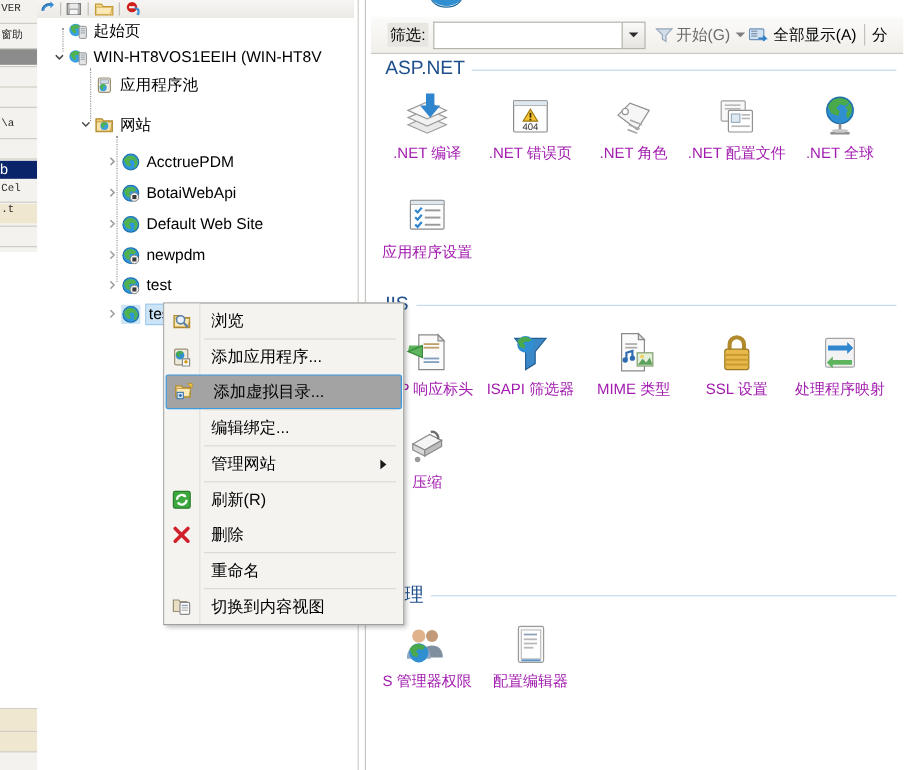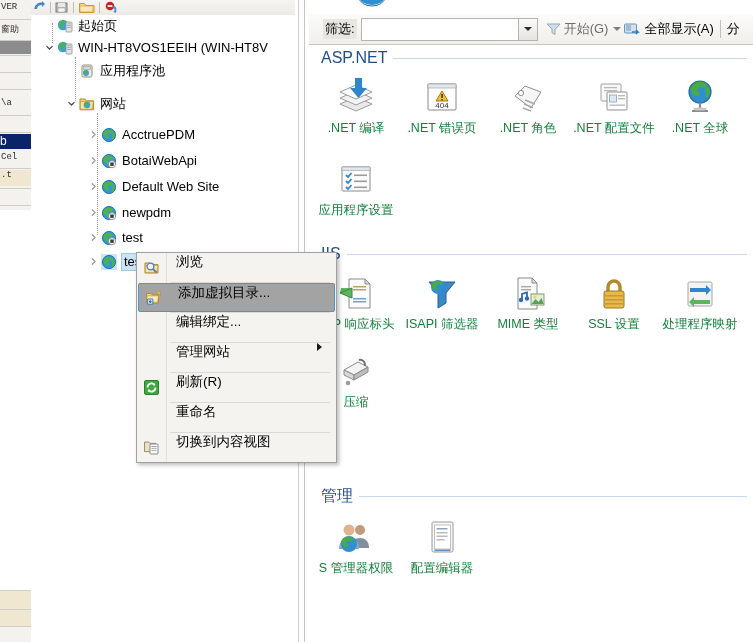--- a/index.html
+++ b/index.html
@@ -66,29 +66,29 @@
   .fsep{width:1px;height:18px;background:#c3c1bb;margin:0 6px;}
 
   .section{position:absolute;left:0;width:444px;}
   .sec-head{display:flex;align-items:center;height:16px;}
   .sec-title{font-size:16px;color:#1f4e8c;margin-left:12px;margin-right:6px;white-space:nowrap;}
   .sec-rule{flex:1;height:1px;background:#c5d9ef;margin-right:6px;}
 
   .grid{position:relative;}
   .fitem{position:absolute;width:86px;text-align:center;}
   .fitem .gfx{height:46px;display:flex;align-items:flex-end;justify-content:center;}
-  .fitem .cap{font-size:12.5px;line-height:15px;color:#15803d;margin-top:3px;}
+  .fitem .cap{font-size:12.5px;line-height:15px;color:#a21caf;margin-top:3px;}
 
   
   .ctx{position:absolute;left:136px;top:252px;width:199px;
        background:#f4f3f0;border:1px solid #a0a0a0;
        box-shadow:2px 2px 4px rgba(0,0,0,.28);z-index:40;}
   .ctx-gutter{position:absolute;left:0;top:0;width:29px;height:100%;
               background:#f4f3f0;border-right:1px solid #e2e0db;}
-  .ctx-item{position:relative;height:29px;display:flex;align-items:flex-start;z-index:2;}
+  .ctx-item{position:relative;height:29px;display:flex;align-items:center;z-index:2;}
   .ctx-item .ci-ico{width:29px;height:29px;flex:0 0 29px;display:flex;
                     align-items:center;justify-content:center;}
   .ctx-item .ci-txt{font-size:13.5px;color:#000;margin-left:10px;}
   .ctx-item .ci-arrow{position:absolute;right:14px;width:0;height:0;
                       border-top:4px solid transparent;border-bottom:4px solid transparent;
                       border-left:5px solid #1a1a1a;}
   .ctx-item.hl{background:#a3a3a3;border:1px solid #3c9ae0;border-radius:2px;
                margin:0 1px;height:27px;}
   .ctx-sep{height:1px;background:#dcdad5;margin-left:33px;margin-right:6px;position:relative;z-index:2;}
 
@@ -615,20 +615,32 @@
         <path d="M2.4 6.4 h12.6 l-1.3 7 h-11.3 z" fill="#fbe9b6" stroke="#b08a2c" stroke-width=".6"></path>
         <circle cx="7.5" cy="7.5" r="3.4" fill="#e9f2fa" stroke="#5b7fa6" stroke-width="1.3"></circle>
         <path d="M10 10 l3.6 3.6" stroke="#5b7fa6" stroke-width="1.8"></path>
       </svg>
     </span>
     <span class="ci-txt">浏览</span>
   </div>
 
   <div class="ctx-sep"></div>
 
+  <div class="ctx-item">
+    <span class="ci-ico">
+      <svg width="17" height="17" viewBox="0 0 17 17">
+        <rect x="2.5" y="2" width="11" height="13" rx="1" fill="#eee9dd" stroke="#9a8f72"></rect>
+        <circle cx="7" cy="7" r="3.6" fill="#2f8fd0"></circle>
+        <path d="M3.6 5.6 a3.6 3.6 0 0 1 6.2 -.8 l-1.2 1.1 -1.4 -.4 -1 1 .9 .9 -.4 1.3 -1.8 -.7z" fill="#4aa94a"></path>
+        <path d="M9 10 h6 v6 h-6z" fill="#fbfbfb" stroke="#8a8a8a"></path>
+        <path d="M10.5 12.5 h3 M12 11 v3" stroke="#d09a20" stroke-width="1.4"></path>
+      </svg>
+    </span>
+    <span class="ci-txt">添加应用程序...</span>
+  </div>
 
   <div class="ctx-item hl">
     <span class="ci-ico">
       <svg width="17" height="17" viewBox="0 0 17 17">
         <path d="M1.5 3.5 h4.6 l1.2 1.5 h6.2 v8 h-12 z" fill="#f3d98f" stroke="#b08a2c"></path>
         <path d="M1.9 5.8 h11.8 l-1.2 6.6 h-10.6 z" fill="#fbe9b6" stroke="#b08a2c" stroke-width=".6"></path>
         <path d="M11 1.5 l4.2 0 0 4.2 z" fill="#f2c53d" stroke="#b08a2c" stroke-width=".6"></path>
         <path d="M2.6 9 h5.2 v5.2 h-5.2 z" fill="#d9e8f6" stroke="#4f7fae"></path>
         <path d="M4 11.6 h2.6 M5.3 10.3 v2.6" stroke="#2f6bb0" stroke-width="1.2"></path>
       </svg>
@@ -655,20 +667,28 @@
       <svg width="17" height="17" viewBox="0 0 17 17">
         <rect x="1.5" y="1.5" width="14" height="14" rx="1.5" fill="#3da83d" stroke="#2a7d2a"></rect>
         <path d="M4.5 8.5 a4 4 0 0 1 7.2 -2.4 M12.5 8.5 a4 4 0 0 1 -7.2 2.4" fill="none" stroke="#ffffff" stroke-width="1.8"></path>
         <path d="M11.2 4 l1 2.4 -2.6 -.4z" fill="#ffffff"></path>
         <path d="M5.8 13 l-1 -2.4 2.6 .4z" fill="#ffffff"></path>
       </svg>
     </span>
     <span class="ci-txt">刷新(R)</span>
   </div>
 
+  <div class="ctx-item">
+    <span class="ci-ico">
+      <svg width="17" height="17" viewBox="0 0 17 17">
+        <path d="M3 3.4 L13.6 14 M13.6 3.4 L3 14" stroke="#d0202a" stroke-width="3" stroke-linecap="round"></path>
+      </svg>
+    </span>
+    <span class="ci-txt">删除</span>
+  </div>
   <div class="ctx-sep"></div>
 
   <div class="ctx-item">
     <span class="ci-ico"></span>
     <span class="ci-txt">重命名</span>
   </div>
   <div class="ctx-sep"></div>
 
   <div class="ctx-item">
     <span class="ci-ico">

